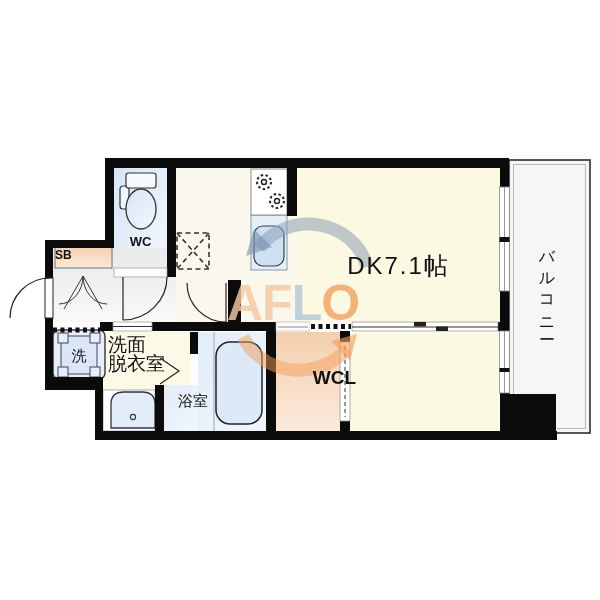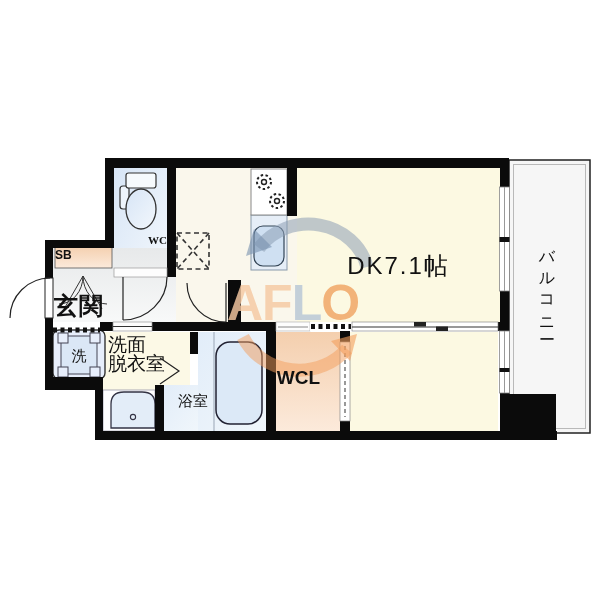--- a/index.html
+++ b/index.html
@@ -1,26 +1,26 @@
 <!DOCTYPE html>
 <html><head>
 <meta charset="utf-8">
 <style>
   html,body{margin:0;padding:0;background:#fff;}
   #stage{position:relative;width:600px;height:600px;background:#fff;overflow:hidden;
          font-family:"Liberation Sans",sans-serif;}
   #plan-svg{position:absolute;left:0;top:0;}
   .lbl{position:absolute;color:#111;white-space:nowrap;}
-  .lbl-wc{left:114px;top:234px;width:53px;text-align:right;font-size:11px;font-weight:bold;font-family:Liberation Serif, serif;}
+  .lbl-wc{left:114px;top:234px;width:53px;text-align:center;font-size:13px;font-weight:bold;}
   .lbl-sb{left:55px;top:248px;width:57px;font-size:12px;font-weight:bold;}
   .lbl-genkan{left:54px;top:290px;font-size:24px;font-weight:bold;letter-spacing:1px;}
   .lbl-wash{left:53px;top:347px;width:52px;text-align:center;font-size:15px;}
   .lbl-washroom{left:108px;top:335px;font-size:19px;line-height:19px;white-space:pre-line;}
   .lbl-bath{left:178px;top:392px;font-size:15px;}
-  .lbl-wcl{left:276px;top:367px;width:45px;text-align:center;font-size:19px;font-weight:bold;}
+  .lbl-wcl{left:276px;top:367px;width:45px;text-align:center;font-size:19px;font-weight:bold;padding-left:36px;}
   .lbl-dk{left:297px;top:230px;width:203px;text-align:center;font-size:24px;letter-spacing:2px;margin-top:20px;}
   .lbl-western{left:348px;top:361px;width:152px;text-align:center;font-size:23px;letter-spacing:1px;}
   .lbl-balcony{left:536px;top:238px;font-size:16px;letter-spacing:5px;
                writing-mode:vertical-rl;text-orientation:upright;}
   .wm-letters{position:absolute;left:227px;top:274px;display:flex;font-size:50px;
               font-weight:bold;opacity:.82;letter-spacing:-1px;pointer-events:none;}
   .wm-a,.wm-f{color:#F6C9A2;}
   .wm-l{color:#B7C7D6;}
   .wm-o{color:#F0A462;}
 </style>
@@ -192,21 +192,20 @@
   <g>
     <path d="M 259 248 A 60 55 0 0 1 367 267" fill="none" stroke="rgba(141,159,181,0.55)" stroke-width="13"></path>
     <polygon points="246,256 254,229 272,247" fill="rgba(120,145,175,0.6)"></polygon>
     <path d="M 243 337 A 62 58 0 0 0 347 349" fill="none" stroke="rgba(243,158,92,0.5)" stroke-width="13"></path>
     <polygon points="357,334 331,341 350,361" fill="rgba(243,158,92,0.6)"></polygon>
   </g>
 </svg>
 
 <div class="lbl lbl-wc">WC</div>
 <div class="lbl lbl-sb">SB</div>
-<div class="lbl lbl-genkan">玄関</div>
 <div class="lbl lbl-wash">洗</div>
 <div class="lbl lbl-washroom"><span>洗面</span><br><span>脱衣室</span></div>
 <div class="lbl lbl-bath">浴室</div>
 <div class="lbl lbl-wcl">WCL</div>
 <div class="lbl lbl-dk">DK7.1帖</div>
 <div class="lbl lbl-balcony">バルコニー</div>
 
 <div class="wm-letters">
       <span class="wm-a">A</span>
       <span class="wm-f">F</span>

